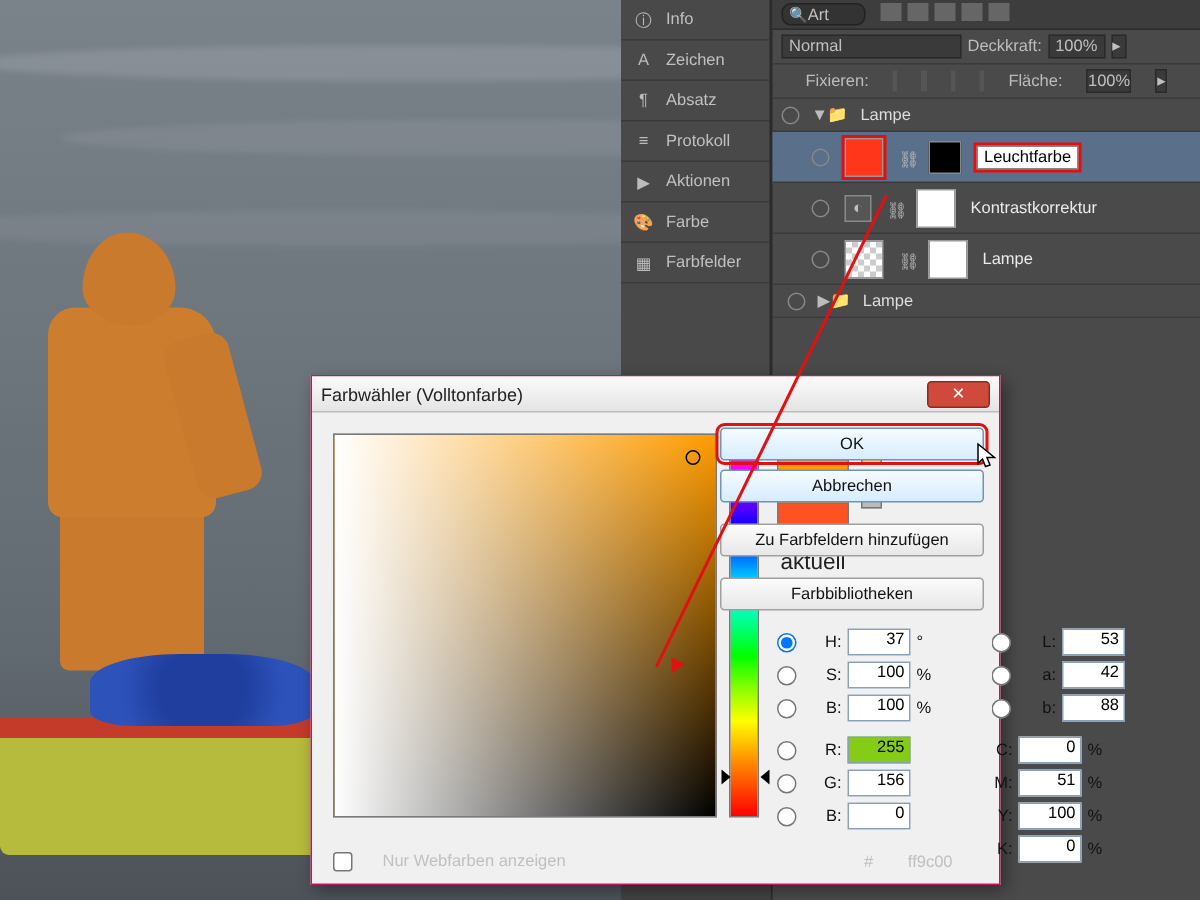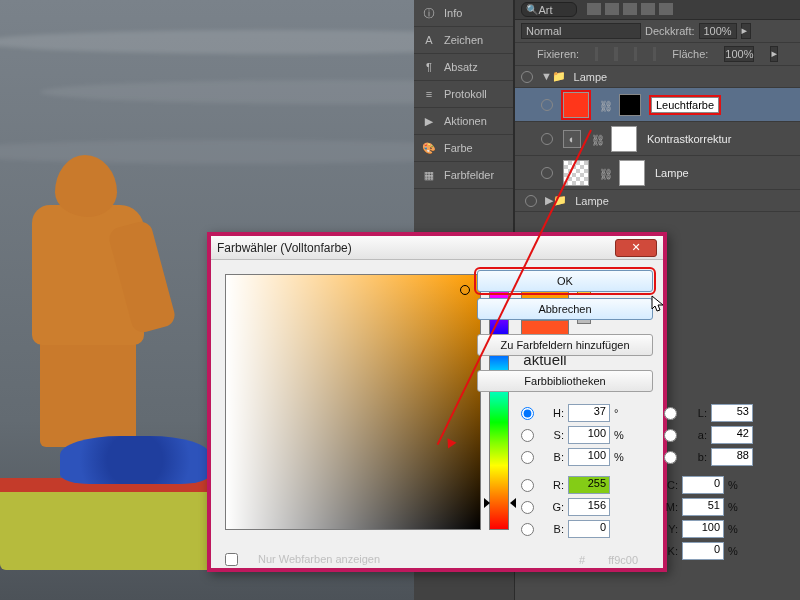--- a/index.html
+++ b/index.html
@@ -34,21 +34,21 @@
 .fold{color:#bcbcbc}
 .grplabel{color:#ddd}
 .layer{padding:4px 6px 4px 26px;display:flex;align-items:center;gap:10px;border-bottom:1px solid #3a3a3a;height:34px}
 .thumb{width:26px;height:26px;background:#fff;border:1px solid #999}
 .thumb.red{background:linear-gradient(135deg,#ff361a,#ff361a)}
 .mask{width:22px;height:22px;background:#000;border:1px solid #888}
 .link{width:10px;height:10px;color:#bbb}
 .layname{color:#eaeaea}
 .layname.edit{background:#fff;color:#000;padding:1px 4px;border:1px solid #888}
 .hl{outline:2px solid #e21111}
-.dialog{position:absolute;left:207px;top:232px;width:460px;height:340px;background:#f0f0f0;border:4px solid #be185d;box-shadow:3px 3px 10px rgba(0,0,0,.4)}
+.dialog{position:absolute;left:207px;top:250px;width:460px;height:340px;background:#f0f0f0;border:1px solid #be185d;box-shadow:3px 3px 10px rgba(0,0,0,.4)}
 .titlebar{height:24px;background:linear-gradient(#fbfbfb,#e4e4e4);display:flex;align-items:center;padding:0 6px;border-bottom:1px solid #bcbcbc}
 .titlebar .t{color:#222;font-size:12px}
 .closebtn{margin-left:auto;width:42px;height:18px;background:#d04a3b;border-radius:3px;color:#fff;display:flex;align-items:center;justify-content:center;border:1px solid #8a2b20}
 .body{position:relative;height:316px;color:#222}
 .field{position:absolute;left:14px;top:14px;width:256px;height:256px;background:linear-gradient(to right,#fff,rgba(255,255,255,0)),linear-gradient(to top,#000,rgba(0,0,0,0)),#ff9c00;border:1px solid #7a7a7a}
 .ring{position:absolute;right:10px;top:10px;width:10px;height:10px;border:1px solid #000;border-radius:50%}
 .huebar{position:absolute;left:278px;top:14px;width:20px;height:256px;border:1px solid #7a7a7a;background:linear-gradient(to bottom,#ff0000 0%,#ff00ff 8%,#8000ff 16%,#0000ff 25%,#0080ff 33%,#00ffff 41%,#00ff80 50%,#00ff00 58%,#80ff00 66%,#ffff00 75%,#ff8000 87%,#ff0000 100%)}
 .htri{position:absolute;left:273px;top:238px;width:0;height:0;border-top:5px solid transparent;border-bottom:5px solid transparent;border-left:6px solid #000}
 .htri.r{left:299px;border-left:none;border-right:6px solid #000}
 .swatches{position:absolute;left:310px;top:14px}

